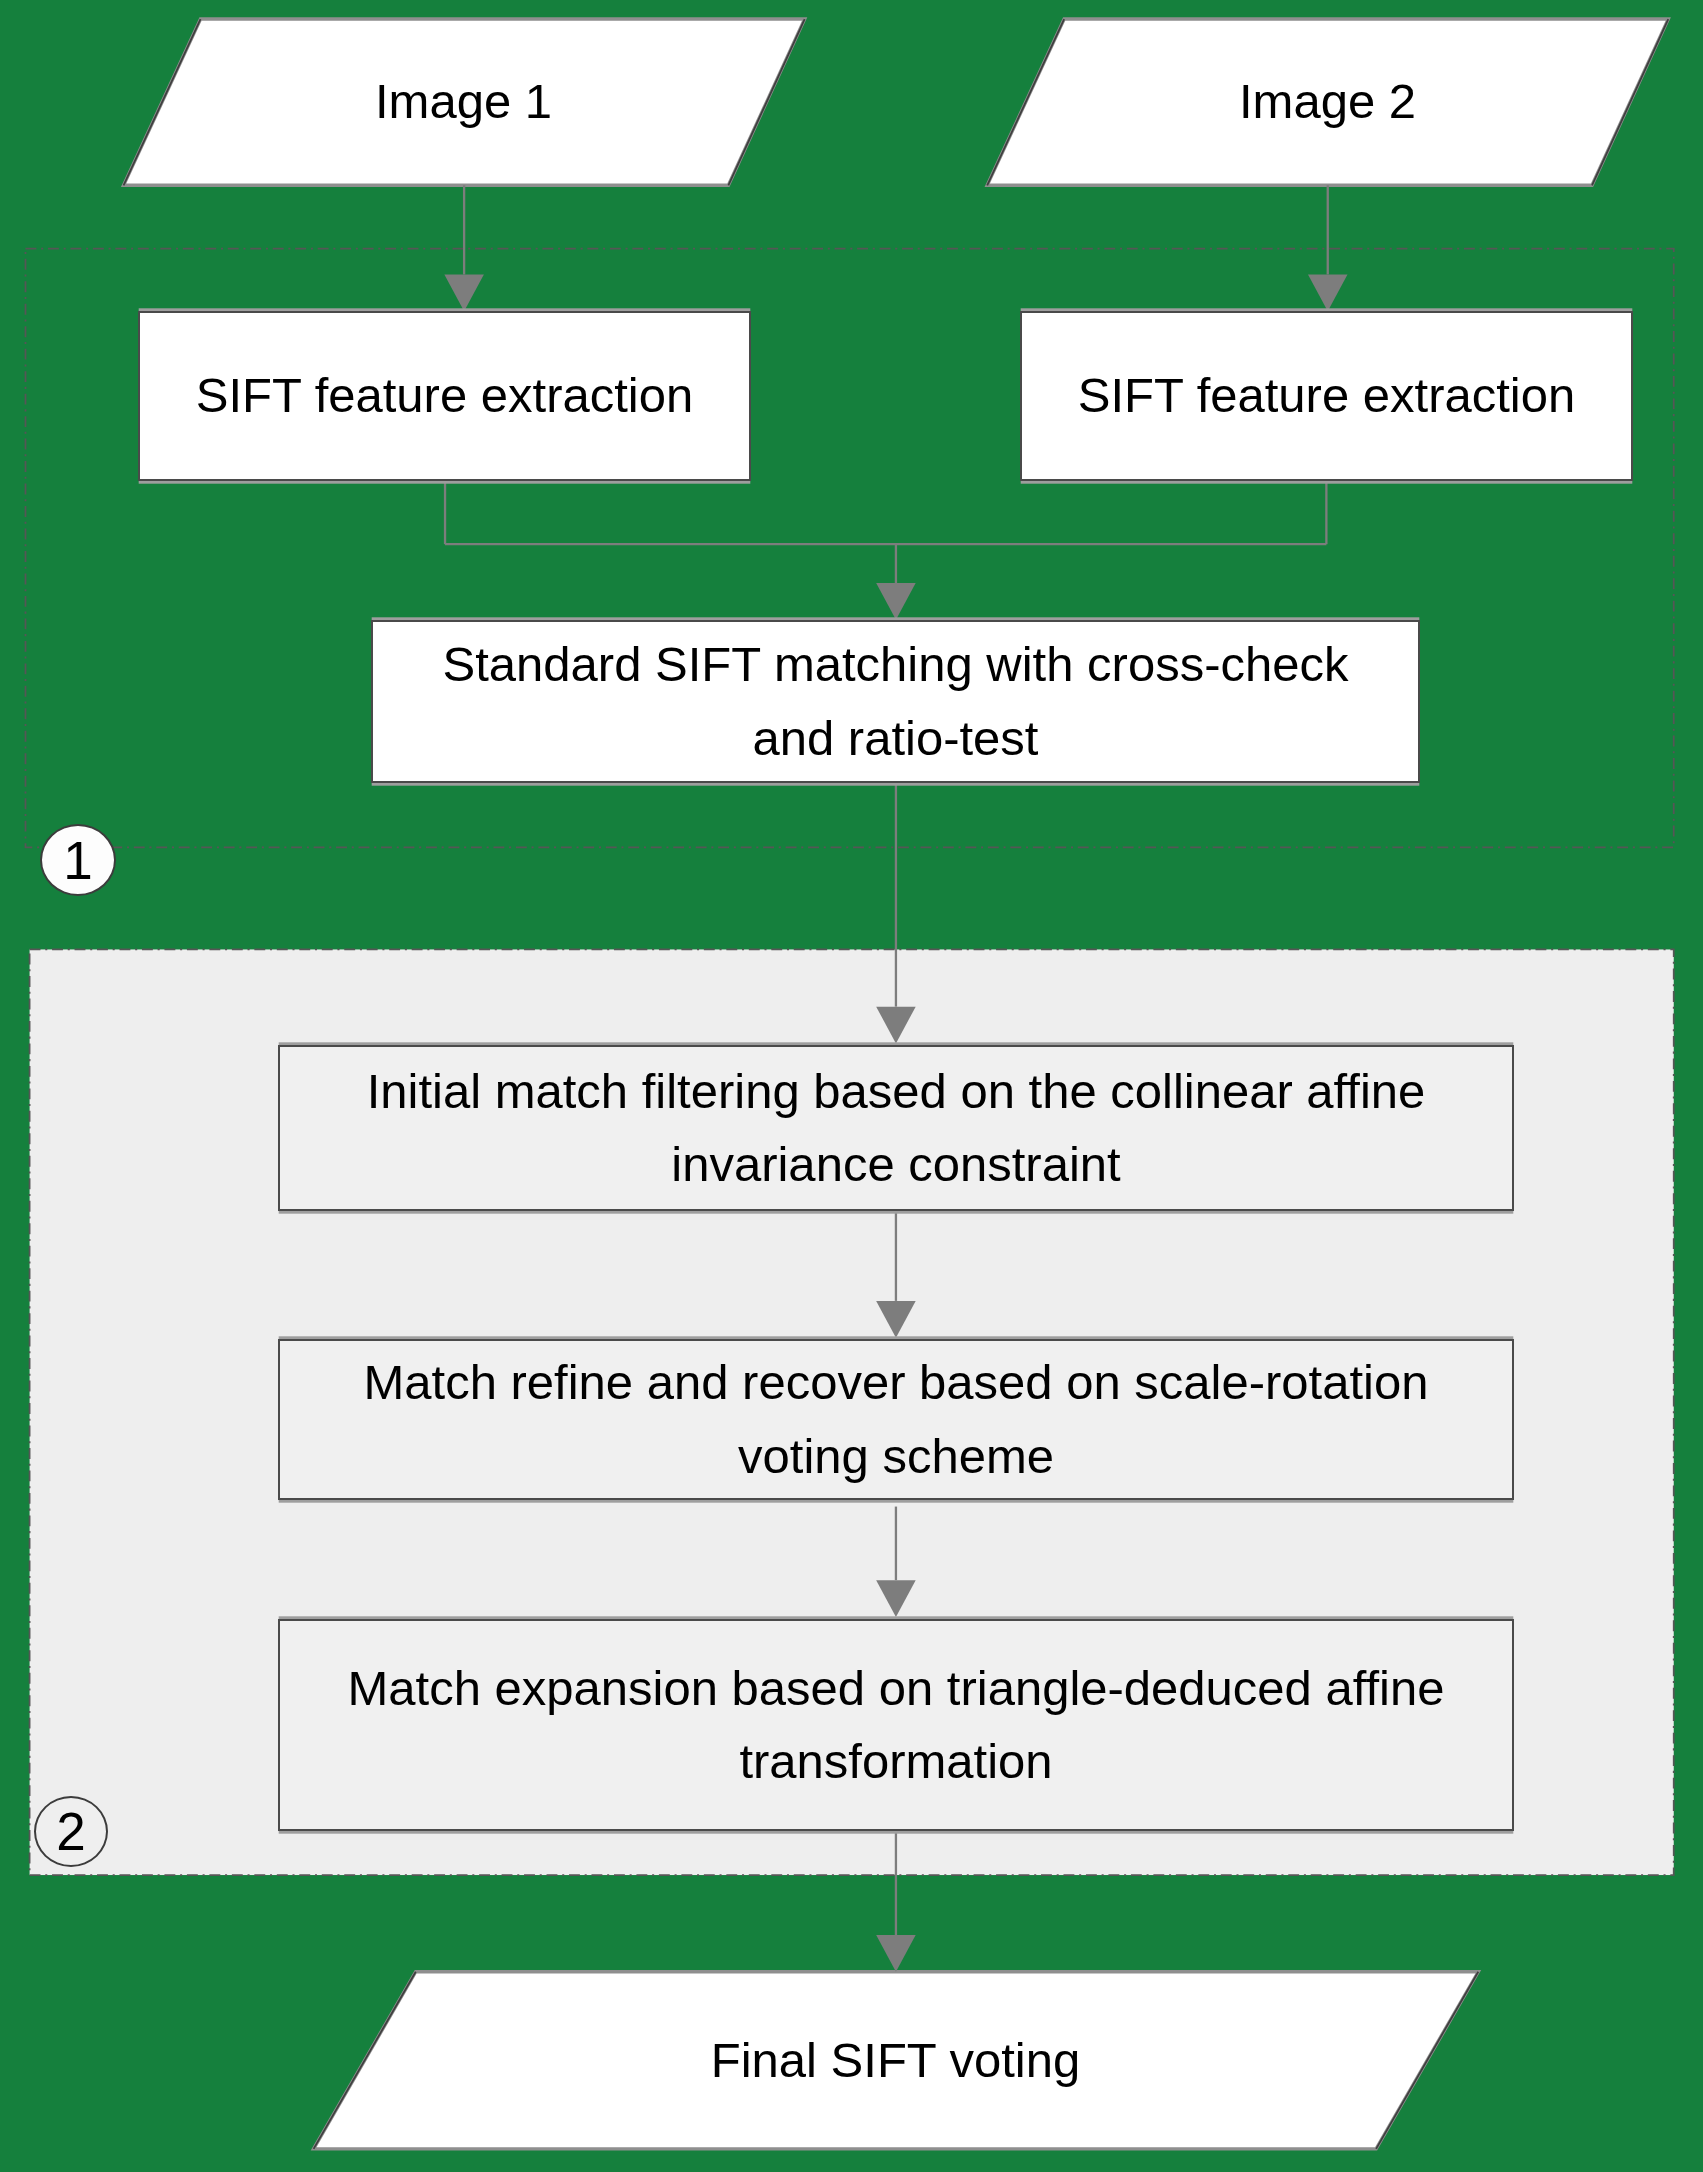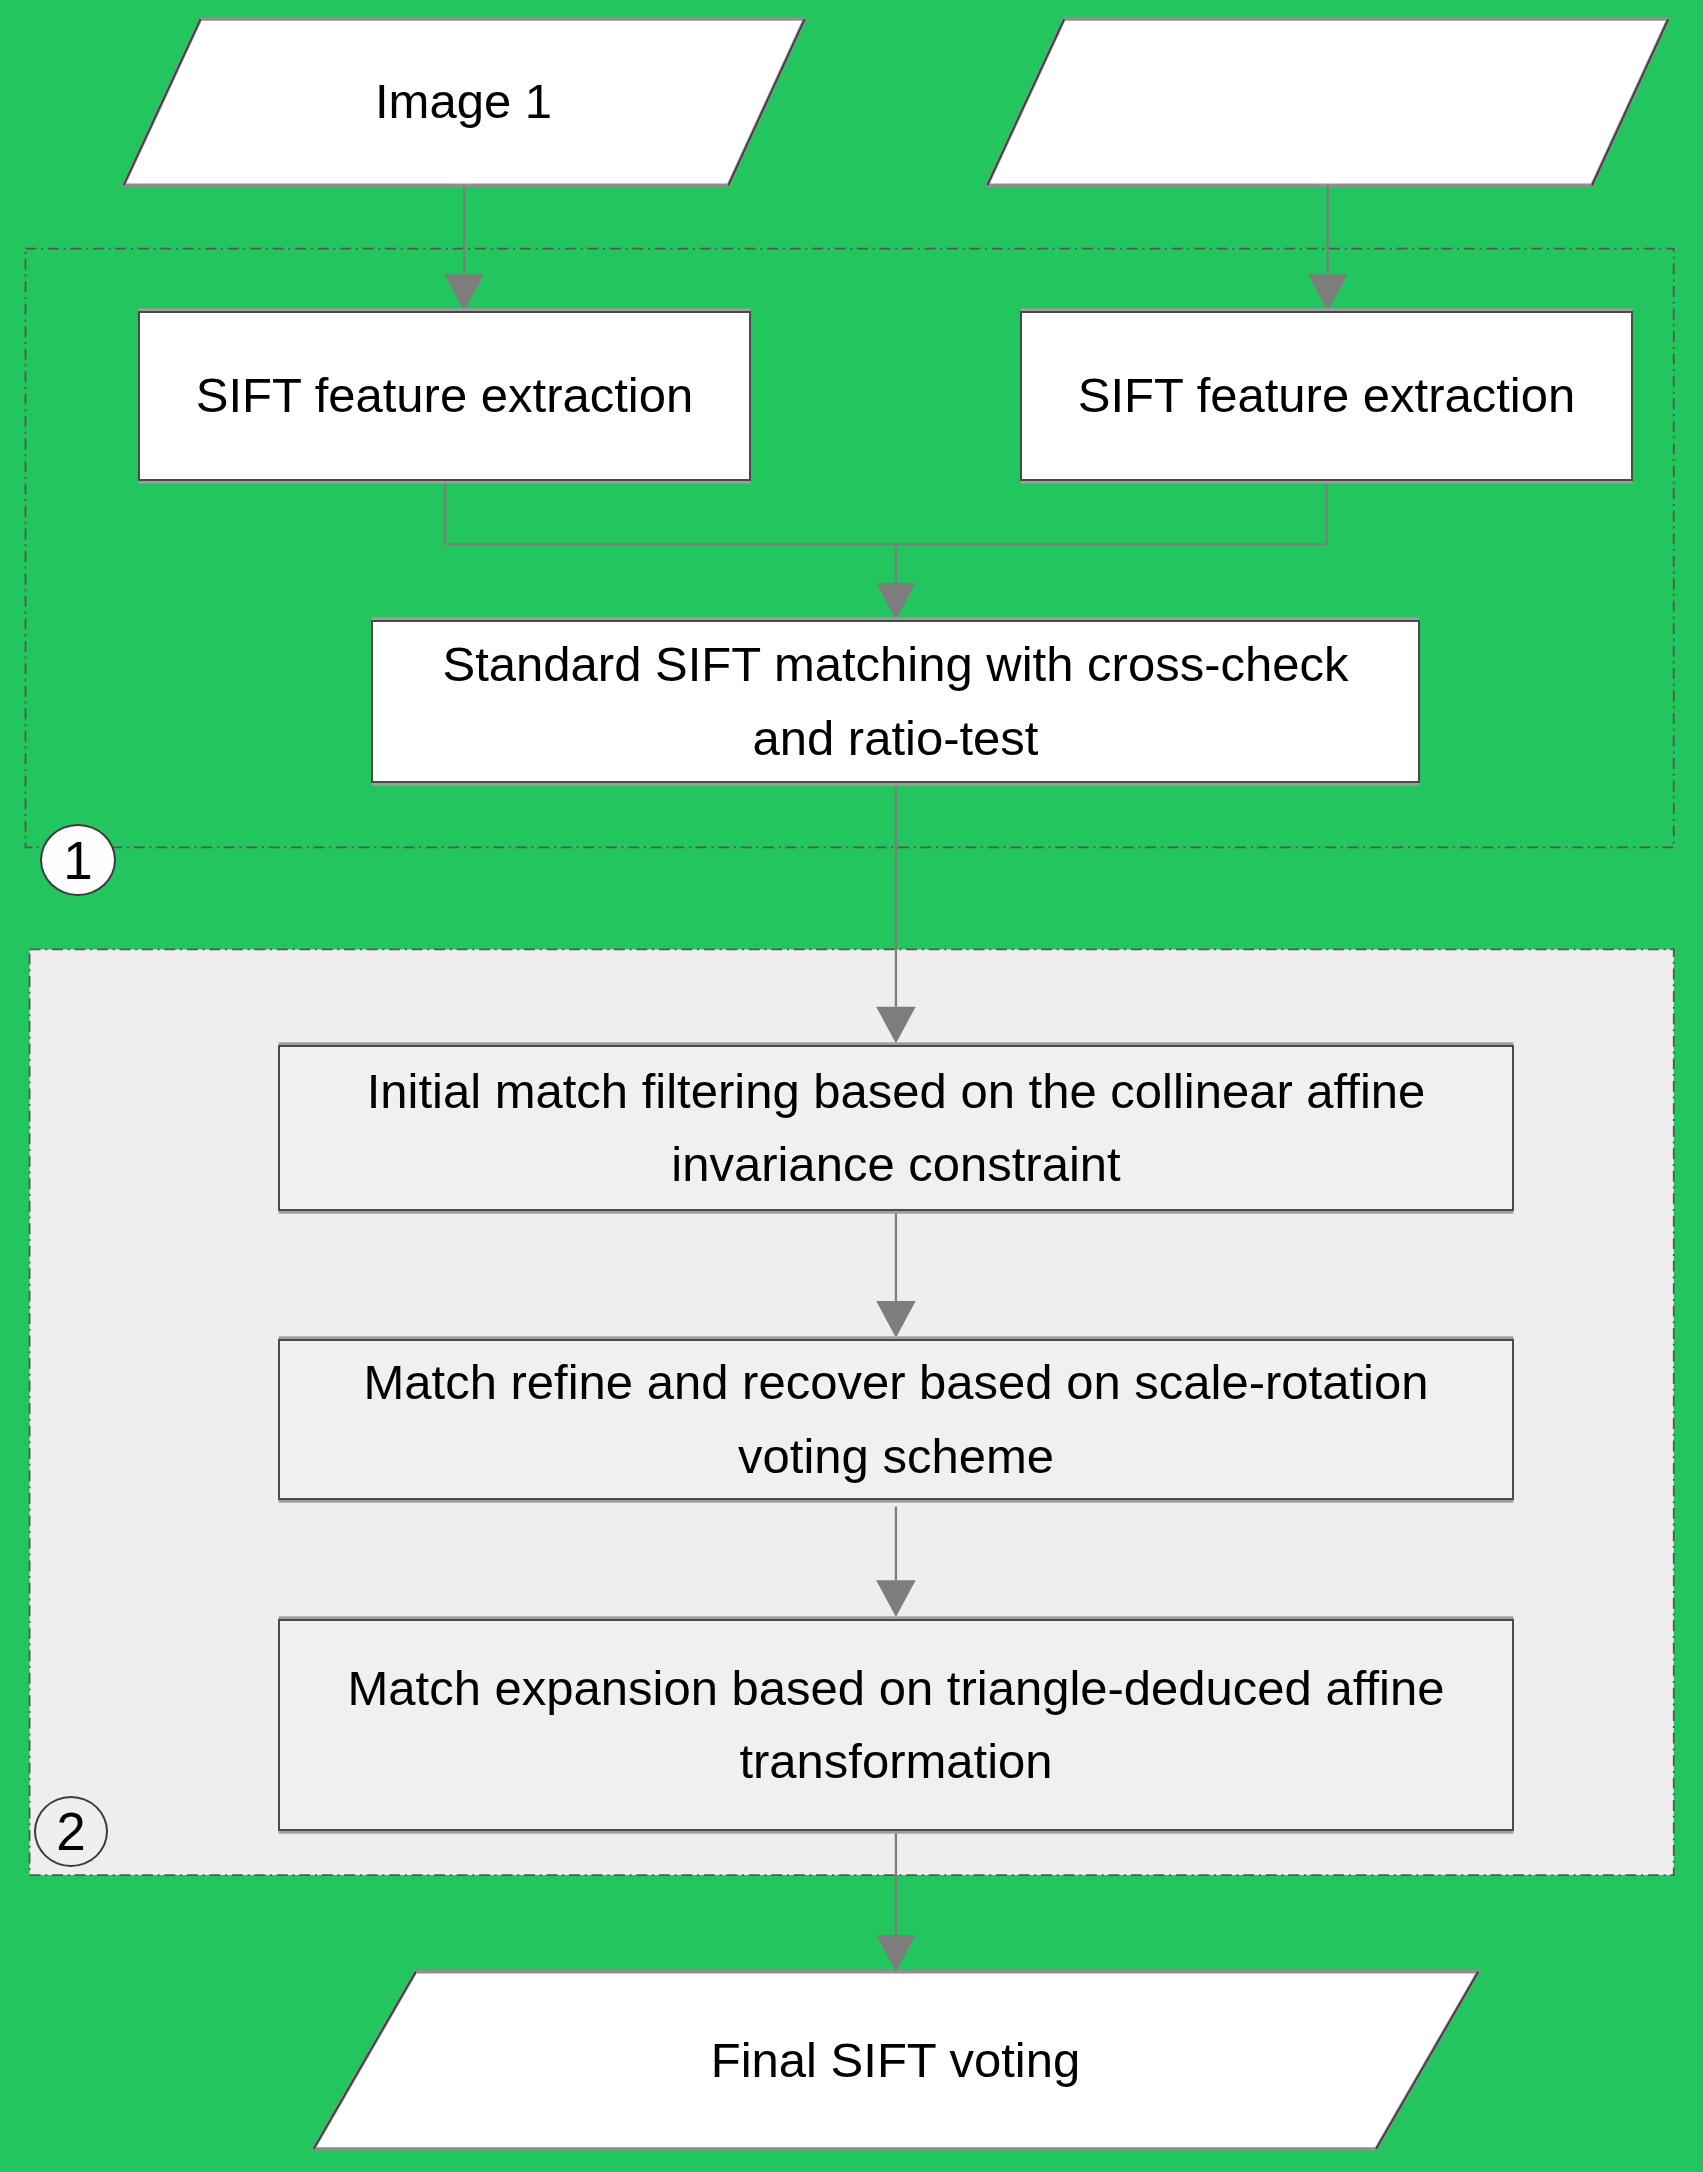--- a/index.html
+++ b/index.html
@@ -10,21 +10,21 @@
     --shape-edge:#8f8f8f;
     --text-color:#000000;
   }
   *{margin:0;padding:0;box-sizing:border-box;}
   html,body{background:#ffffff;}
   body{font-family:"Liberation Sans", sans-serif;}
   .canvas{
     position:relative;
     width:1704px;
     height:2172px;
-    background:#22c55e;
+    background:#15803d;
     overflow:hidden;
   }
   svg.layer{
     position:absolute;left:0;top:0;width:1704px;height:2172px;
   }
   .region{fill:none;stroke:var(--region-border);stroke-width:2.6;stroke-dasharray:16 7 3 7;}
   .region.filled{fill:var(--region2-fill);}
   .para-fill{fill:#ffffff;stroke:var(--shape-edge);stroke-width:5;}
   .para-slant{stroke:#3f3f3f;stroke-width:2.6;}
   .connector{stroke:var(--connector);stroke-width:3.4;fill:none;}
@@ -125,20 +125,21 @@
     </g>
 
     <g>
       <line class="connector" x1="1315" y1="2620" x2="1315" y2="2841"></line>
       <polygon class="arrowhead" points="1286,2841 1344,2841 1315,2895"></polygon>
     </g>
   </svg>
 
   <div class="node para-label" style="left:123px;top:19px;width:681px;height:166px;">Image 1</div>
 
+  <div class="node para-label" style="left:987px;top:19px;width:681px;height:166px;">Image 2</div>
 
   <div class="node rect-node" style="left:138px;top:311px;width:613px;height:170px;">SIFT feature extraction</div>
 
   <div class="node rect-node" style="left:1020px;top:311px;width:613px;height:170px;">SIFT feature extraction</div>
 
   <div class="node rect-node" style="left:371px;top:620px;width:1049px;height:163px;">Standard SIFT matching with cross-check
 and ratio-test</div>
 
   <div class="node rect-node gray" style="left:278px;top:1045px;width:1236px;height:166px;">Initial match filtering based on the collinear affine
 invariance constraint</div>

